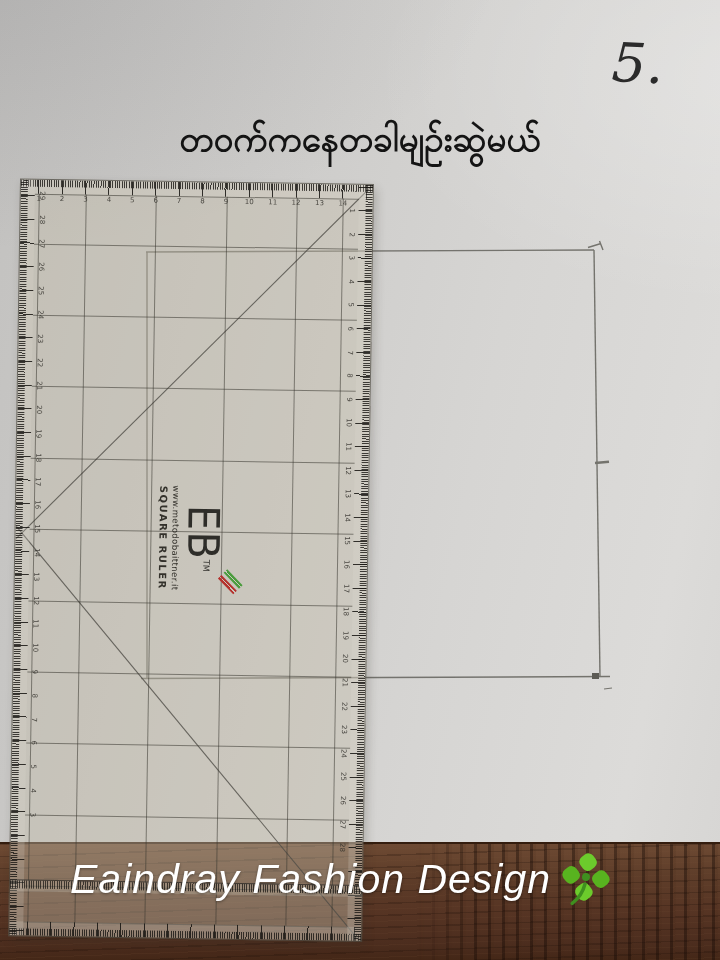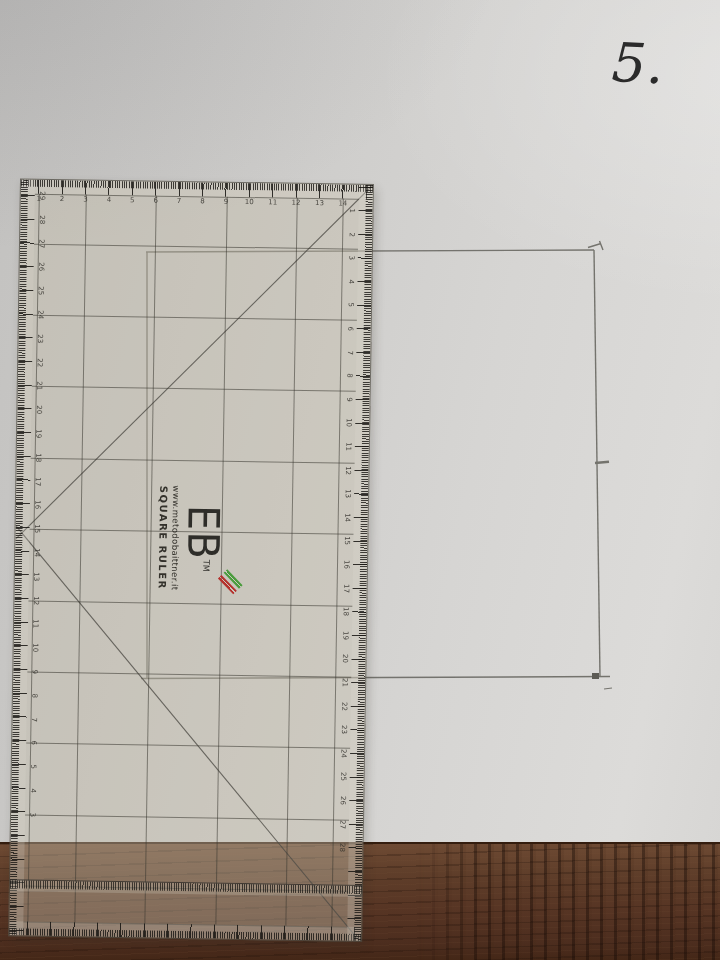--- a/index.html
+++ b/index.html
@@ -250,15 +250,29 @@
         </div>
         <div class="monogram"><span>EB</span><sup>TM</sup></div>
         <div class="logo-url">www.metodobaittner.it</div>
         <div class="logo-product">SQUARE RULER</div>
       </div>
     </div>
   </div>
 
   <div class="step-number">5.</div>
 
-
+  <div class="title">တဝက်ကနေတခါမျဉ်းဆွဲမယ်</div>
+
+  <div class="watermark">
+    <span class="watermark-text">Eaindray Fashion Design</span>
+    <svg width="50" height="54" viewBox="0 0 50 54">
+      <g transform="rotate(8 25 25)">
+        <rect x="17" y="2" width="16" height="16" rx="6" fill="#6ccb2c" transform="rotate(45 25 10)"></rect>
+        <rect x="32" y="17" width="16" height="16" rx="6" fill="#58b31f" transform="rotate(45 40 25)"></rect>
+        <rect x="17" y="32" width="16" height="16" rx="6" fill="#6ccb2c" transform="rotate(45 25 40)"></rect>
+        <rect x="2" y="17" width="16" height="16" rx="6" fill="#58b31f" transform="rotate(45 10 25)"></rect>
+        <circle cx="25" cy="25" r="4" fill="#3f8f1f"></circle>
+        <path d="M25,32 C24,42 20,48 15,53" stroke="#3f8f1f" stroke-width="3.5" fill="none" stroke-linecap="round"></path>
+      </g>
+    </svg>
+  </div>
 
 </div>
 
 </body></html>

